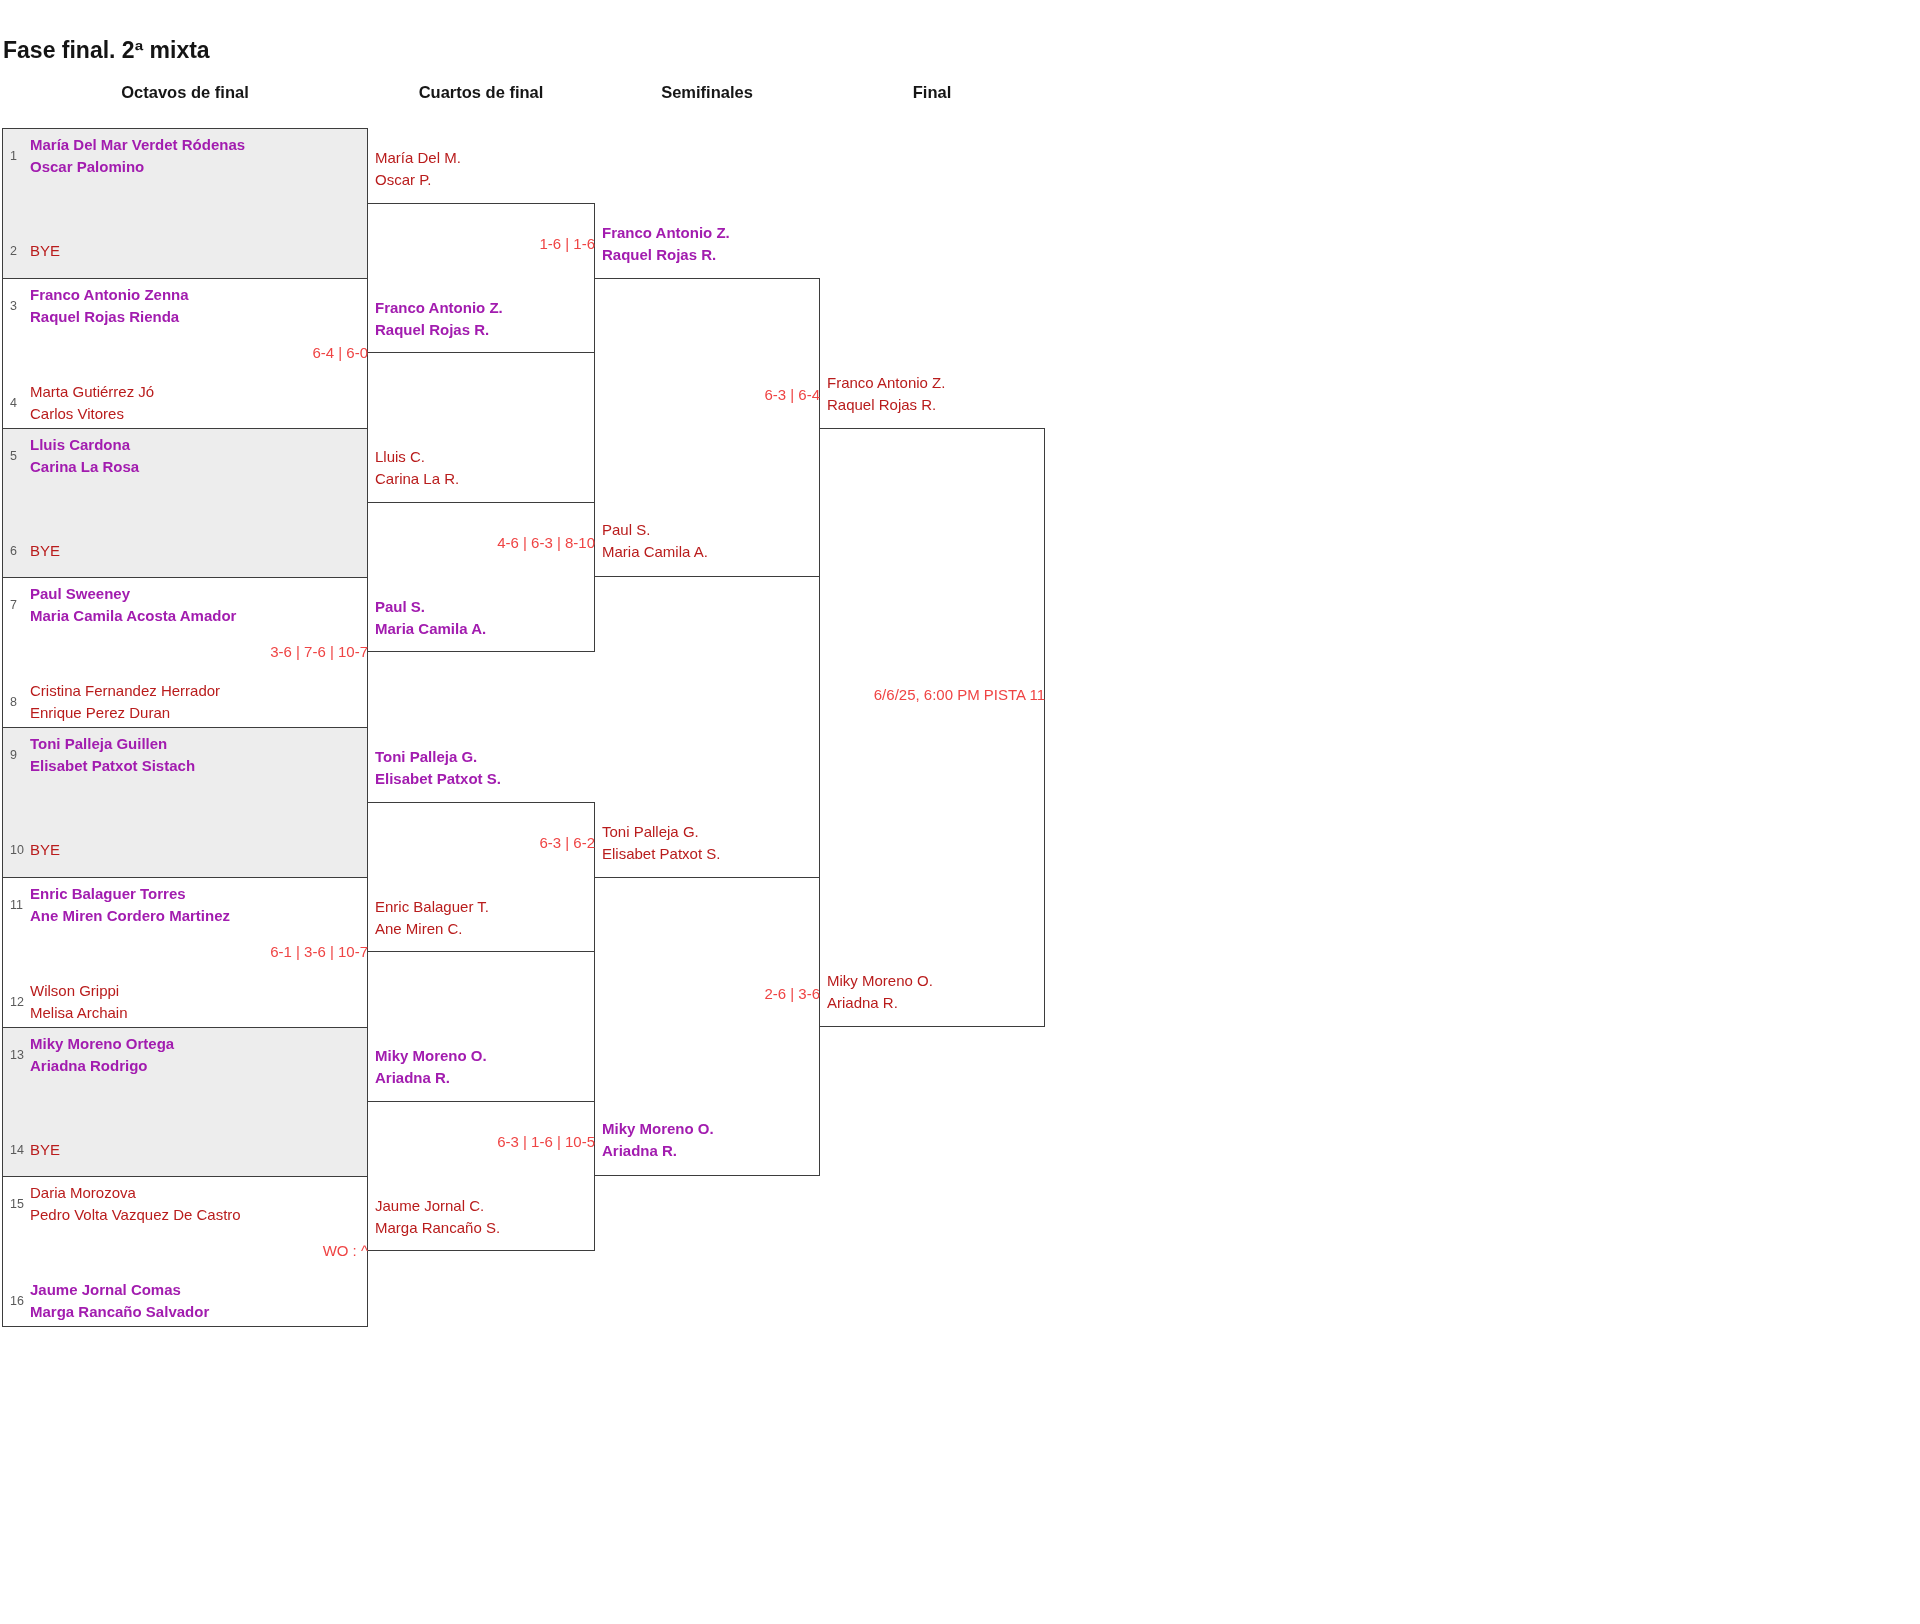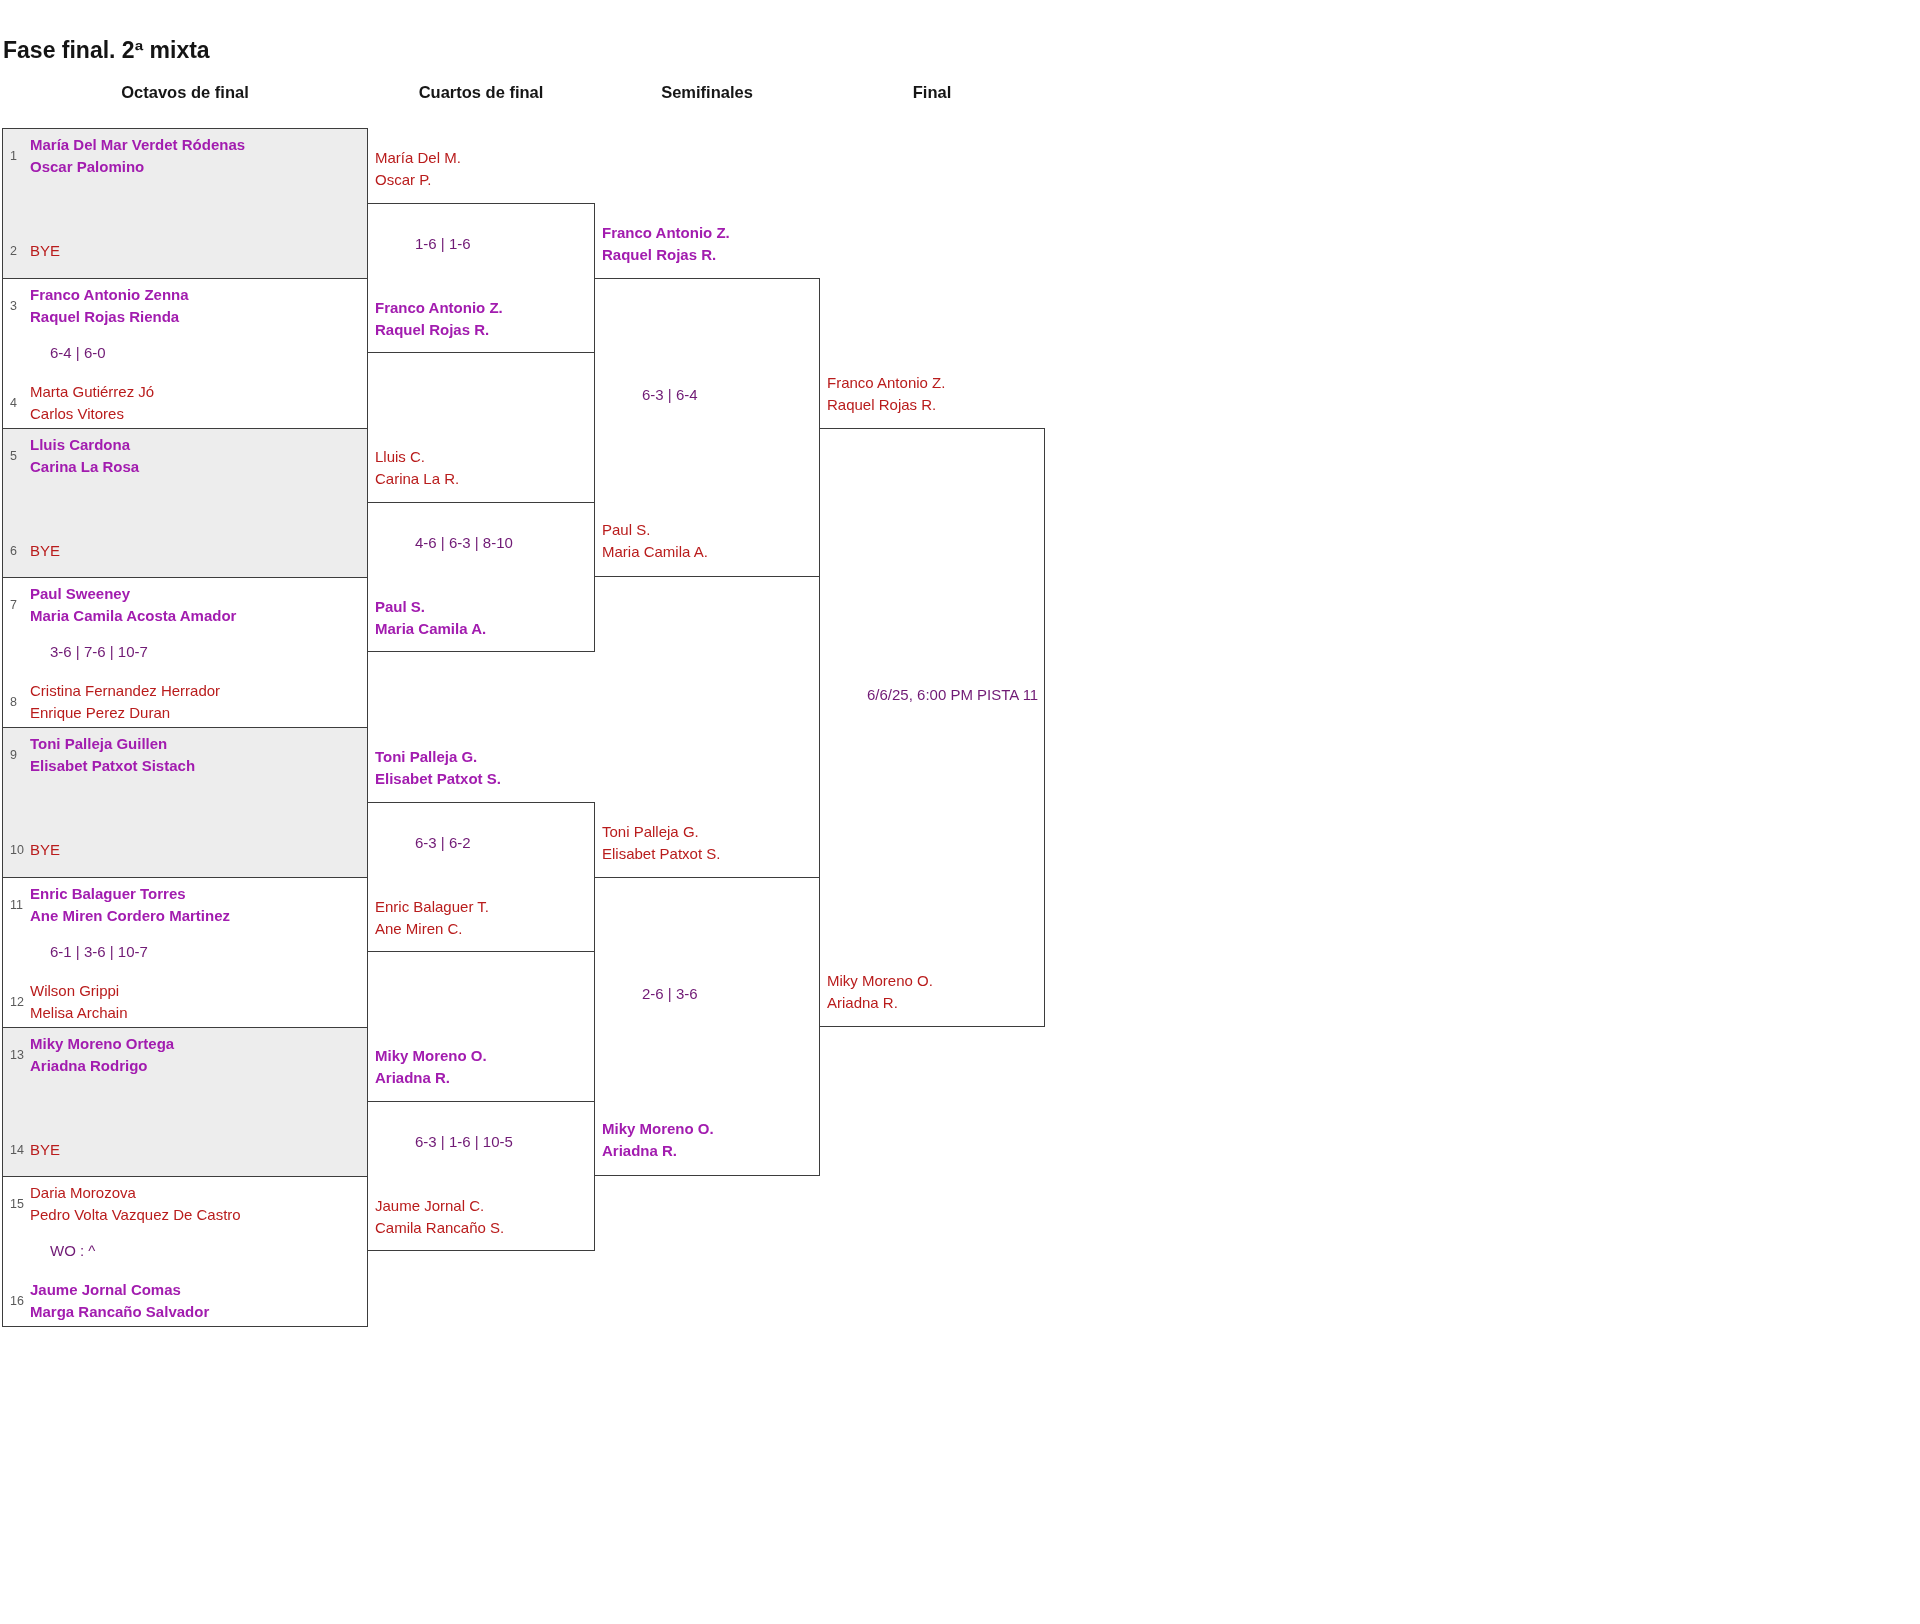--- a/index.html
+++ b/index.html
@@ -30,21 +30,21 @@
 
   
   .omatch{position:absolute;left:2px;width:366px;height:150px;}
   .entry{position:absolute;left:8px;display:flex;align-items:center;}
   .e-top{top:6px;}
   .e-bottom{top:103px;}
   .e-bye{top:112px;}
   .seed{width:20px;flex:none;font-size:12.5px;color:#5a5a5a;}
   .names,.team{font-size:15px;line-height:22px;color:#b91c1c;white-space:nowrap;}
   .bold{font-weight:700;color:#a21caf;}
-  .score{font-size:15px;line-height:22px;color:#701a75;text-align:left;white-space:nowrap;margin-left:48px;}
+  .score{font-size:15px;line-height:22px;color:#ef4444;text-align:right;white-space:nowrap;}
   .oscore{position:absolute;left:0;top:64px;width:100%;}
 
   .qmatch{position:absolute;left:367px;width:228px;height:210px;}
   .qmatch .t-top{position:absolute;left:8px;top:4px;}
   .qmatch .qscore{position:absolute;left:0;top:90px;width:100%;}
   .qmatch .t-bottom{position:absolute;left:8px;top:154px;}
 
   .smatch{position:absolute;left:594px;width:226px;height:368px;}
   .smatch .t-top{position:absolute;left:8px;top:4px;}
   .smatch .sscore{position:absolute;left:0;top:166px;width:100%;}
@@ -260,21 +260,21 @@
   </div>
 
   <div class="qmatch" style="top:1041.25px">
     <div class="team t-top bold">
         <div>Miky Moreno O.</div>
         <div>Ariadna R.</div>
       </div>
     <div class="score qscore">6-3 | 1-6 | 10-5</div>
     <div class="team t-bottom">
         <div>Jaume Jornal C.</div>
-        <div>Camila Rancaño S.</div>
+        <div>Marga Rancaño S.</div>
       </div>
   </div>
 
   <div class="smatch" style="top:217.75px">
     <div class="team t-top bold">
         <div>Franco Antonio Z.</div>
         <div>Raquel Rojas R.</div>
       </div>
     <div class="score sscore">6-3 | 6-4</div>
     <div class="team t-bottom">

